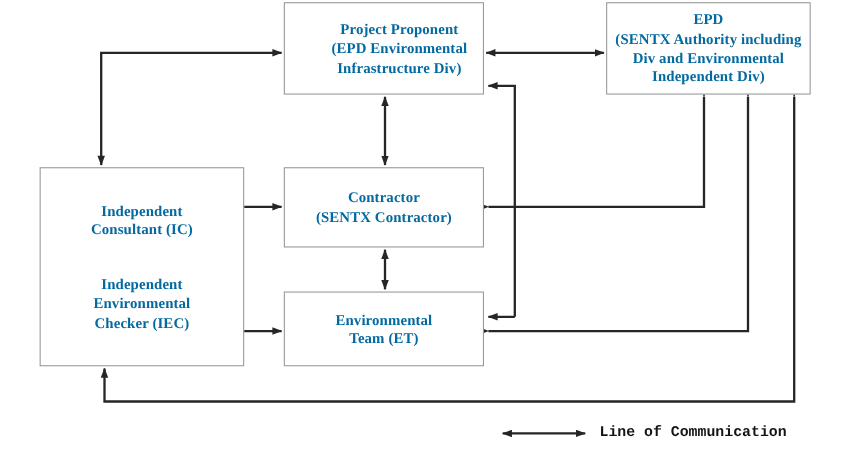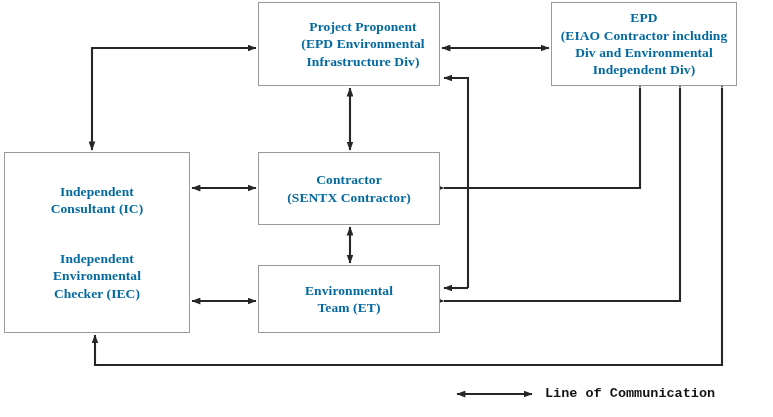--- a/index.html
+++ b/index.html
@@ -32,20 +32,21 @@
     line-height: 1.28;
     color: #0369a1;
     letter-spacing: 0.1px;
     padding: 0 5px;
   }
   
   .node.split {
     flex-direction: column;
     justify-content: space-around;
     padding: 14px 12px;
+    margin-left: 32px;
   }
   #svg-links {
     position: absolute;
     left: 0;
     top: 0;
     width: 773px;
     height: 417px;
     z-index: 2;
   }
   .legend-text {
@@ -104,21 +105,21 @@
     <div class="label">
       <div>Project Proponent</div>
       <div>(EPD Environmental</div>
       <div>Infrastructure Div)</div>
     </div>
   </div>
 
   <div class="node" style="left:551px; top:2px; width:186px; height:84px;">
     <div class="label">
       <div>EPD</div>
-      <div>(EIAO Contractor including</div>
+      <div>(SENTX Authority including</div>
       <div>Div and Environmental</div>
       <div>Independent Div)</div>
     </div>
   </div>
 
   <div class="node split" style="left:4px; top:152px; width:186px; height:181px;">
     <div class="label">
       <div>Independent</div>
       <div>Consultant (IC)</div>
     </div>

